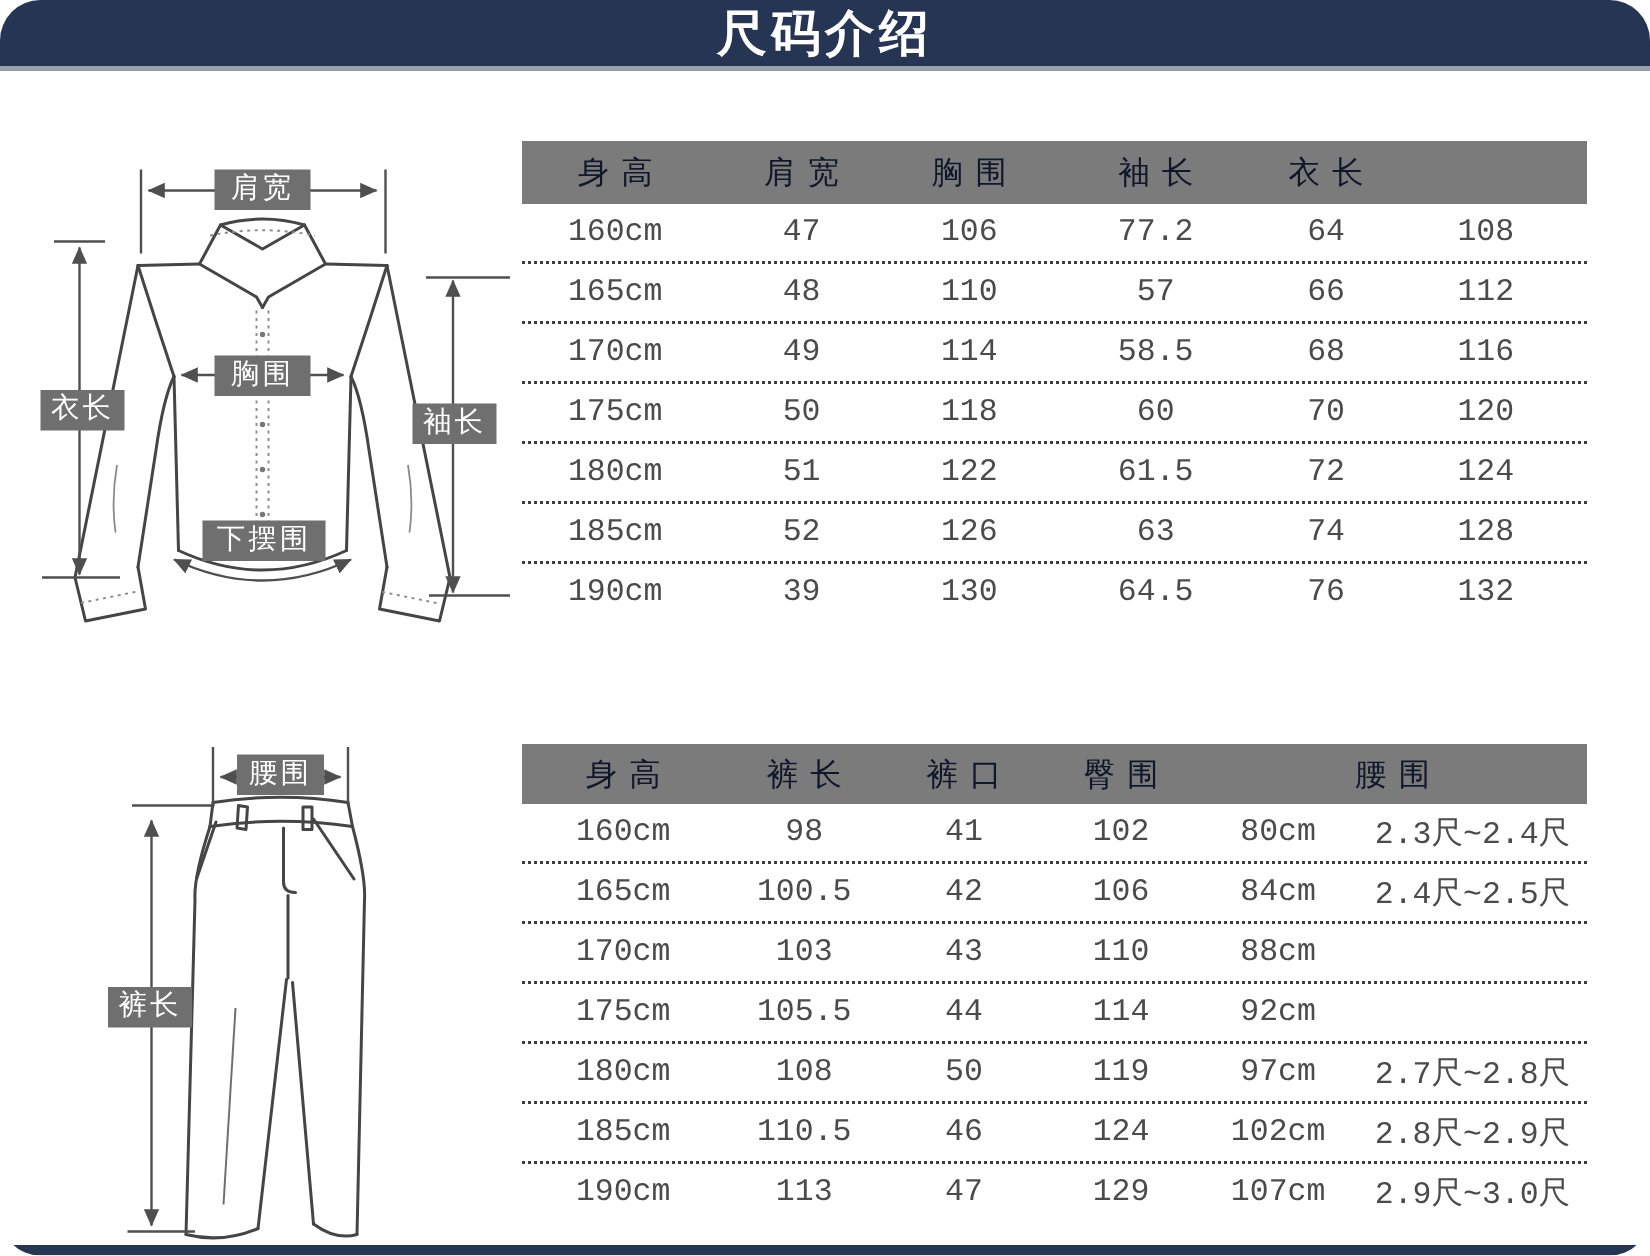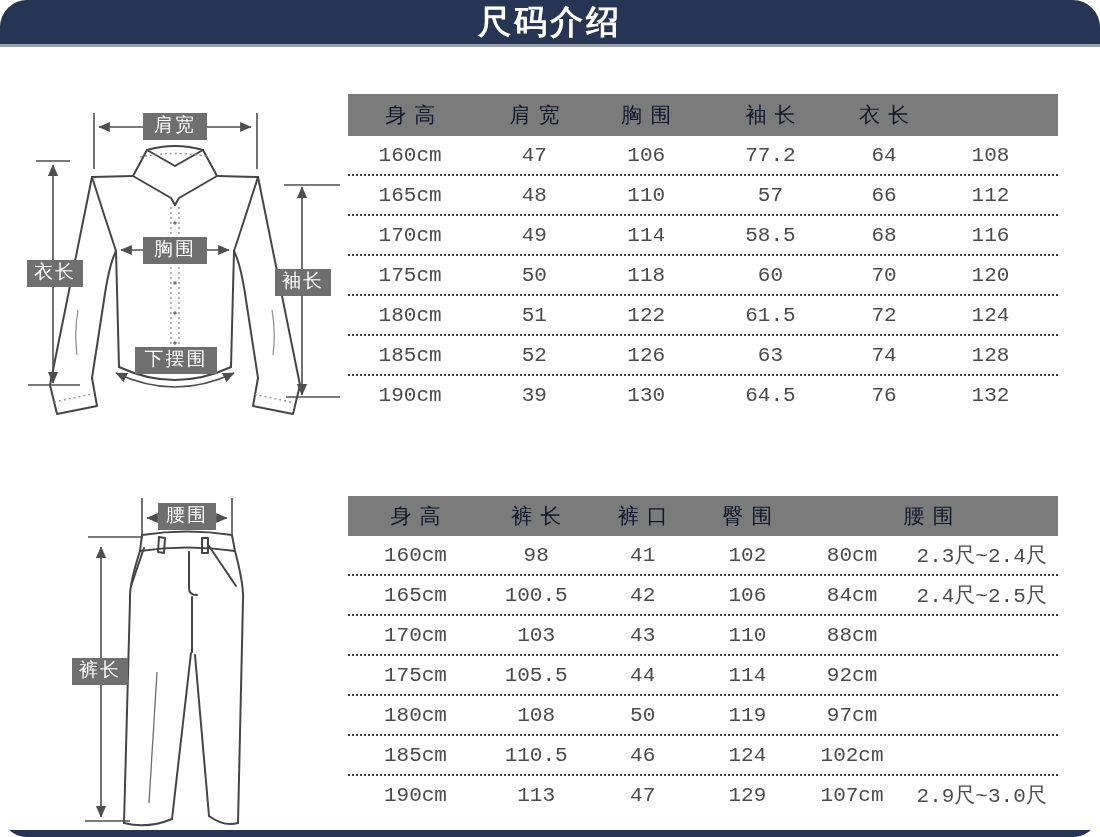--- a/index.html
+++ b/index.html
@@ -276,27 +276,29 @@
           <div class="tcell pc2">44</div>
           <div class="tcell pc3">114</div>
           <div class="tcell pc4">92cm</div>
         </div>
         <div class="trow">
           <div class="tcell pc0">180cm</div>
           <div class="tcell pc1">108</div>
           <div class="tcell pc2">50</div>
           <div class="tcell pc3">119</div>
           <div class="tcell pc4">97cm</div>
+          <div class="tcell pc5">2.7尺~2.8尺</div>
         </div>
         <div class="trow">
           <div class="tcell pc0">185cm</div>
           <div class="tcell pc1">110.5</div>
           <div class="tcell pc2">46</div>
           <div class="tcell pc3">124</div>
           <div class="tcell pc4">102cm</div>
+          <div class="tcell pc5">2.8尺~2.9尺</div>
         </div>
         <div class="trow">
           <div class="tcell pc0">190cm</div>
           <div class="tcell pc1">113</div>
           <div class="tcell pc2">47</div>
           <div class="tcell pc3">129</div>
           <div class="tcell pc4">107cm</div>
           <div class="tcell pc5">2.9尺~3.0尺</div>
         </div>
       </div>

